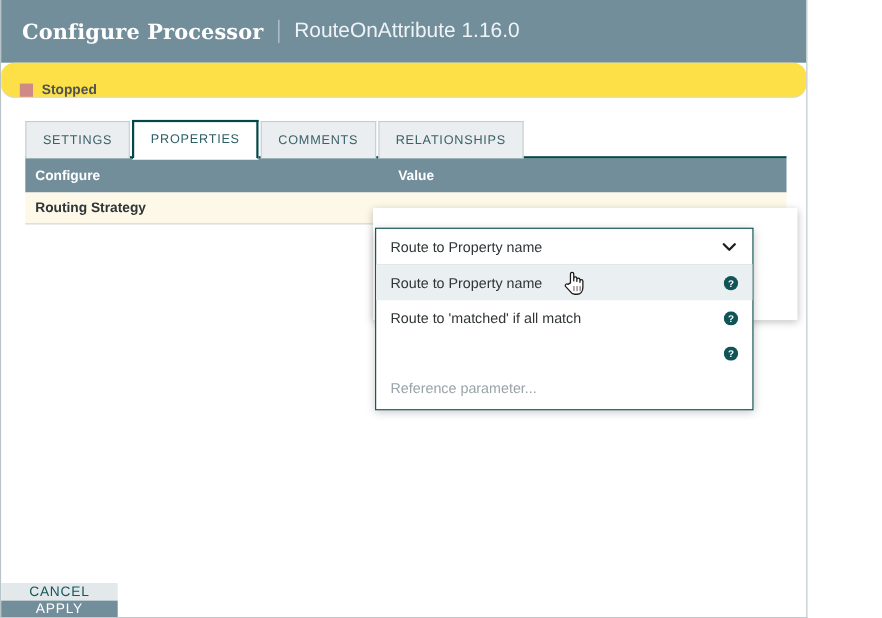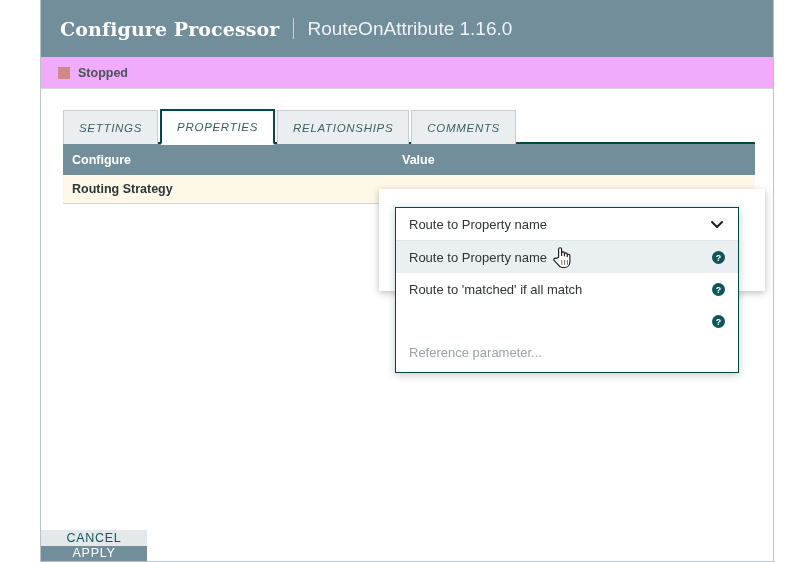--- a/index.html
+++ b/index.html
@@ -18,21 +18,20 @@
   .dialog {
     position: relative;
     width: 734px;
     height: 562px;
     box-sizing: border-box;
     border-left: 1px solid #b9c4c9;
     border-right: 1px solid #b9c4c9;
     border-bottom: 1px solid #b9c4c9;
     background: #ffffff;
     overflow: hidden;
-    margin-left: 40px;
   }
 
   
   .dlg-header {
     height: 57px;
     background: #728e9b;
     display: flex;
     align-items: center;
     padding-left: 19px;
     box-sizing: border-box;
@@ -52,26 +51,27 @@
   }
   .dlg-subtitle {
     font-family: Liberation Sans, sans-serif;
     font-size: 19px;
     color: #eef3f5;
   }
 
   
   .status-bar {
     height: 32px;
-    background: #f0abfc;
-    display: flex;
-    align-items: center;
+    background: #fde047;
+    display: flex;
+    align-items: flex-end;
     padding-left: 17px;
     box-sizing: border-box;
     border-bottom: 1px solid #d3dade;
+    border-radius: 12px;
   }
   .status-dot {
     width: 12px;
     height: 12px;
     background: #cf8987;
     margin-right: 8px;
   }
   .status-label {
     font-size: 12.5px;
     font-weight: bold;
@@ -80,21 +80,20 @@
 
   
   .tabstrip {
     position: relative;
     height: 36px;
     margin-top: 19px;
     padding-left: 22px;
     box-sizing: border-box;
     display: flex;
     align-items: flex-end;
-    font-style: italic;
   }
   .tabstrip::after {
     content: "";
     position: absolute;
     left: 22px;
     right: 18px;
     bottom: 0;
     height: 2px;
     background: #004849;
   }
@@ -196,21 +195,21 @@
     width: 386px;
     height: 102px;
     background: #ffffff;
     box-shadow: 0 2px 7px rgba(0,0,0,0.25);
     z-index: 20;
   }
 
   
   .combo-wrap {
     position: absolute;
-    left: 354px;
+    left: 340px;
     top: 207px;
     width: 344px;
     z-index: 30;
     background: #ffffff;
     border: 1.5px solid #004849;
     box-shadow: 0 2px 8px rgba(0,0,0,0.22);
     box-sizing: border-box;
   }
   .combo-selected {
     height: 33px;
@@ -307,24 +306,24 @@
   </div>
 
   <div class="tabstrip">
     <div class="tab">
       <span>SETTINGS</span>
     </div>
     <div class="tab active">
       <span>PROPERTIES</span>
     </div>
     <div class="tab">
+      <span>COMMENTS</span>
+    </div>
+    <div class="tab">
       <span>RELATIONSHIPS</span>
-    </div>
-    <div class="tab">
-      <span>COMMENTS</span>
     </div>
   </div>
 
 
   <div class="prop-table">
     <div class="table-head">
       <div class="th-property">Configure</div>
       <div class="th-value">Value</div>
     </div>
     <div class="table-row">

